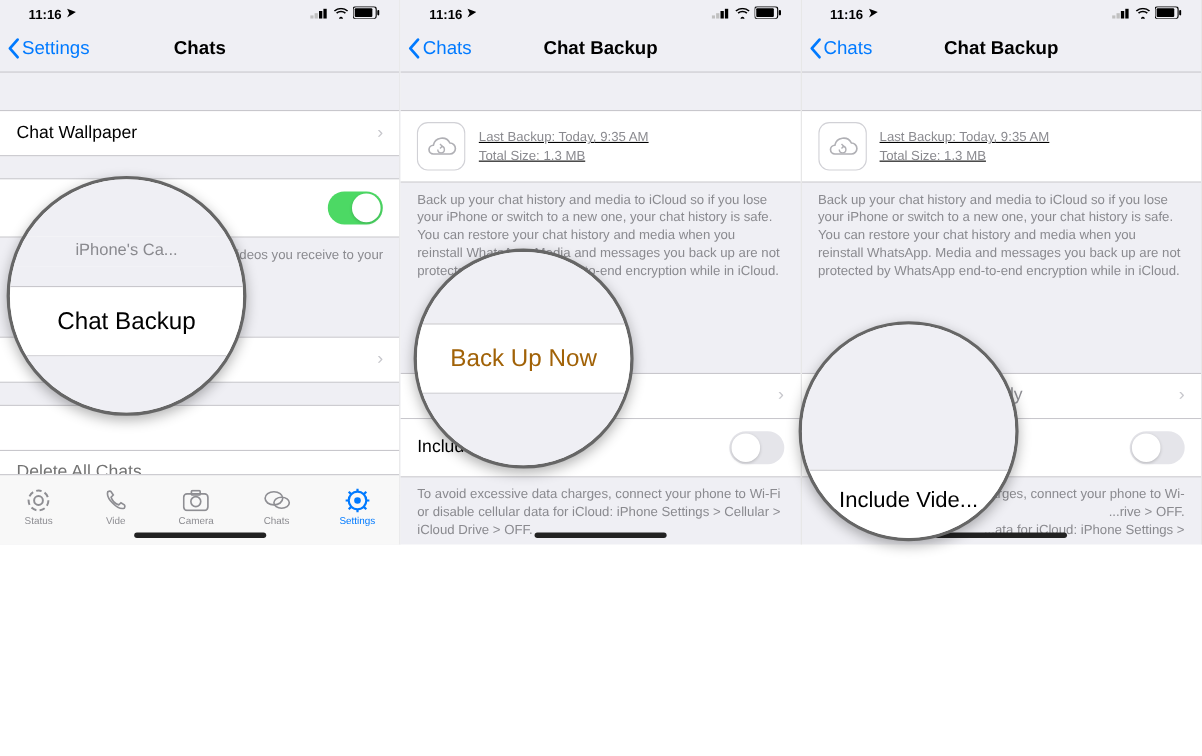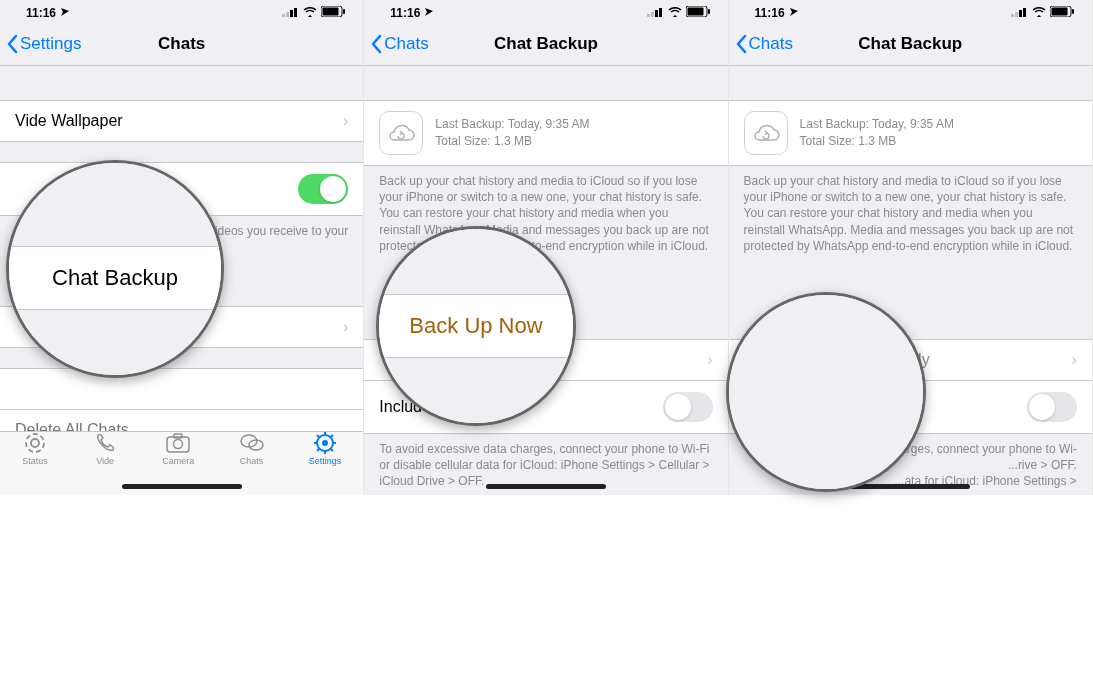--- a/index.html
+++ b/index.html
@@ -102,32 +102,32 @@
     display: flex;
     gap: 12px;
   }
   .cloud-icon {
     width: 44px; height: 44px;
     border: 1px solid #d1d1d6;
     border-radius: 10px;
     display: flex; align-items: center; justify-content: center;
     flex-shrink: 0;
   }
-  .backup-info { display: flex; flex-direction: column; justify-content: center; }
+  .backup-info { display: flex; flex-direction: column; justify-content: center; text-decoration: underline; }
   .backup-info div { font-size: 12px; color: #8a8a8f; line-height: 1.4; }
   .tab-bar {
     position: absolute;
     bottom: 0; left: 0; right: 0;
     height: 64px;
     background: #f8f8f8;
     border-top: 0.5px solid #c8c7cc;
     display: flex;
     justify-content: space-around;
     align-items: flex-start;
-    padding-top: 0;
+    padding-top: 12px;
   }
   .tab-item {
     display: flex; flex-direction: column; align-items: center;
     font-size: 9px; color: #8e8e93;
     gap: 2px; cursor: pointer;
   }
   .tab-item.active { color: #007aff; }
   .tab-icon { width: 26px; height: 22px; display: flex; align-items: center; justify-content: center; }
   .home-indicator {
     position: absolute; bottom: 6px; left: 50%; transform: translateX(-50%);
@@ -209,21 +209,21 @@
       <svg viewBox="0 0 12 20">
           <path d="M10 2 L3 10 L10 18" stroke="#007aff" stroke-width="2.5" fill="none" stroke-linecap="round" stroke-linejoin="round"></path>
         </svg>
       <span>Settings</span>
     </div>
     <div class="nav-title">Chats</div>
   </div>
 
   <div class="section-gap"></div>
   <div class="cell">
-    <span>Vide Wallpaper</span>
+    <span>Chat Wallpaper</span>
     <span class="chev">›</span>
   </div>
 
   <div class="section-gap-sm"></div>
 
   <div class="cell" style="justify-content:flex-end;">
     <div class="toggle">
         <div class="knob"></div>
       </div>
   </div>
@@ -439,26 +439,28 @@
     <div>...harges, connect your phone to Wi-</div>
     <div>...rive &gt; OFF.</div>
     <div>...ata for iCloud: iPhone Settings &gt;</div>
   </div>
 
   <div class="home-indicator"></div>
 </div>
 
 <div class="magnifier" style="left:6px; top:160px; width:218px; height:218px;">
   <div class="mag-gap"></div>
+  <div class="mag-txt-above">iPhone's Ca...</div>
   <div class="mag-gap" style="flex:0 0 18px;"></div>
   <div class="mag-row">Chat Backup</div>
   <div class="mag-gap"></div>
 </div>
 
 <div class="magnifier" style="left:376px; top:226px; width:200px; height:200px;">
   <div class="mag-gap"></div>
   <div class="mag-row blue">Back Up Now</div>
   <div class="mag-gap"></div>
 </div>
 
 <div class="magnifier" style="left:726px; top:292px; width:200px; height:200px;">
   <div class="mag-gap"></div>
+  <div class="mag-row sub" style="padding:16px 0 22px;text-align:center;">Include Vide...</div>
 </div>
 
 </body></html>

